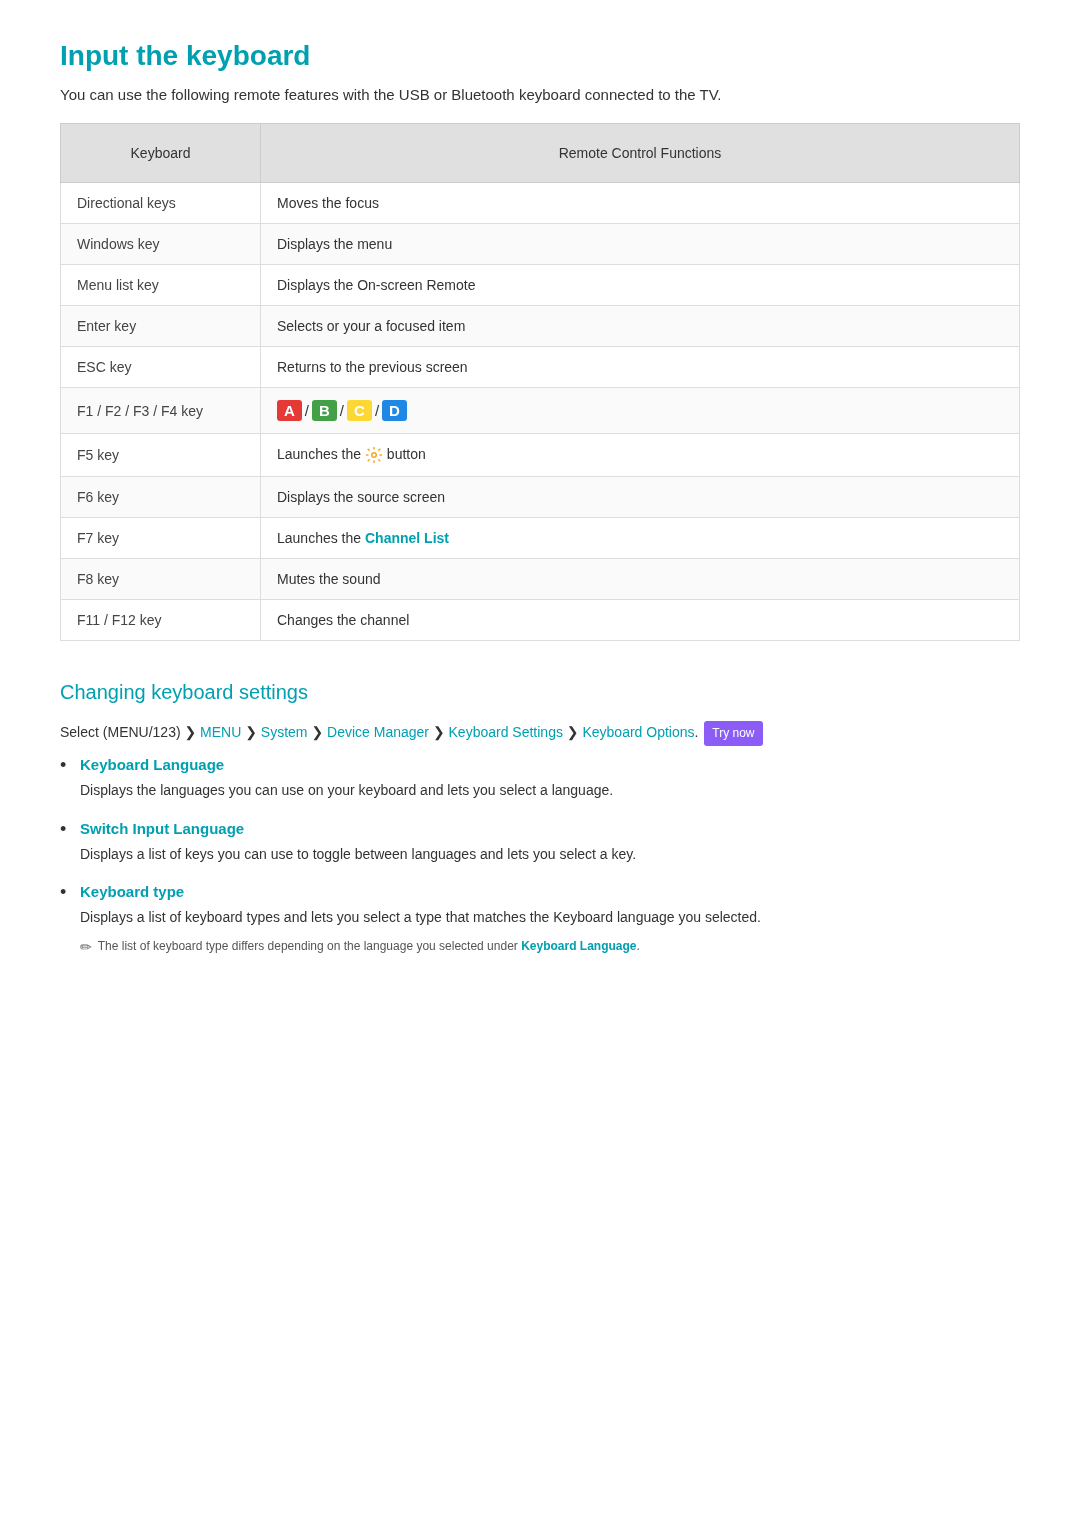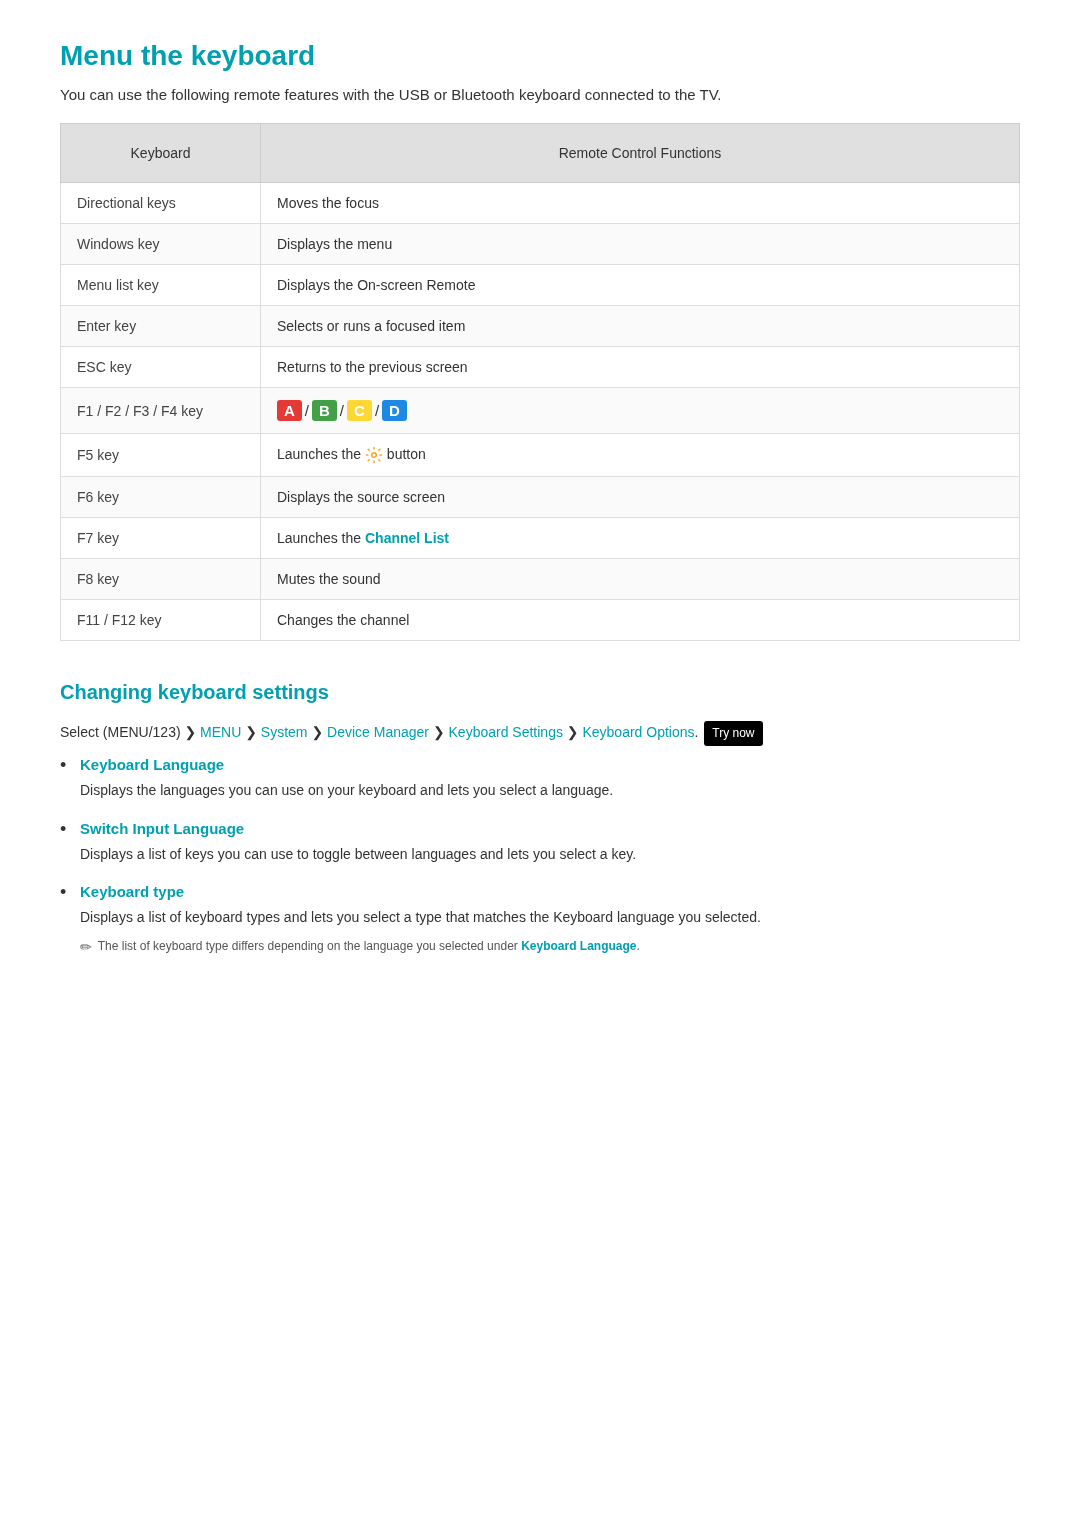--- a/index.html
+++ b/index.html
@@ -67,34 +67,34 @@
     .key-sep { color: #333; font-weight: normal; }
     .gear-icon {
       display: inline-block;
       width: 18px;
       height: 18px;
       vertical-align: middle;
     }
     h2 {
       color: #00a0b0;
       font-size: 20px;
-      font-weight: bold;
+      font-weight: normal;
       margin-bottom: 16px;
     }
     .nav-path {
       font-size: 14px;
       color: #333;
       margin-bottom: 10px;
       line-height: 1.8;
     }
     .nav-path .cyan { color: #00a0b0; font-weight: bold; }
     .nav-path .bold { font-weight: normal; }
     .try-now {
       display: inline-block;
-      background: #000000;
+      background: #8b5cf6;
       color: #fff;
       font-size: 12px;
       padding: 2px 8px;
       border-radius: 3px;
       margin-left: 2px;
       vertical-align: middle;
     }
     .bullet-list {
       list-style: none;
       padding: 0;
@@ -146,21 +146,21 @@
     }
     .channel-link {
       color: #00a0b0;
       font-weight: bold;
       margin-top: 7px;
     }
   </style>
 </head>
 <body>
 
-<h1>Menu the keyboard</h1>
+<h1>Input the keyboard</h1>
 <p class="intro">You can use the following remote features with the USB or Bluetooth keyboard connected to the TV.</p>
 
 <table>
   <thead>
     <tr>
       <th>Keyboard</th>
       <th>Remote Control Functions</th>
     </tr>
   </thead>
   <tbody id="table-body">
@@ -171,21 +171,21 @@
       <tr>
         <td>Windows key</td>
         <td>Displays the menu</td>
       </tr>
       <tr>
         <td>Menu list key</td>
         <td>Displays the On-screen Remote</td>
       </tr>
       <tr>
         <td>Enter key</td>
-        <td>Selects or runs a focused item</td>
+        <td>Selects or your a focused item</td>
       </tr>
       <tr>
         <td>ESC key</td>
         <td>Returns to the previous screen</td>
       </tr>
       <tr>
         <td>F1 / F2 / F3 / F4 key</td>
         <td>
       <span class="colored-keys">
         <span class="key-a">A</span>

